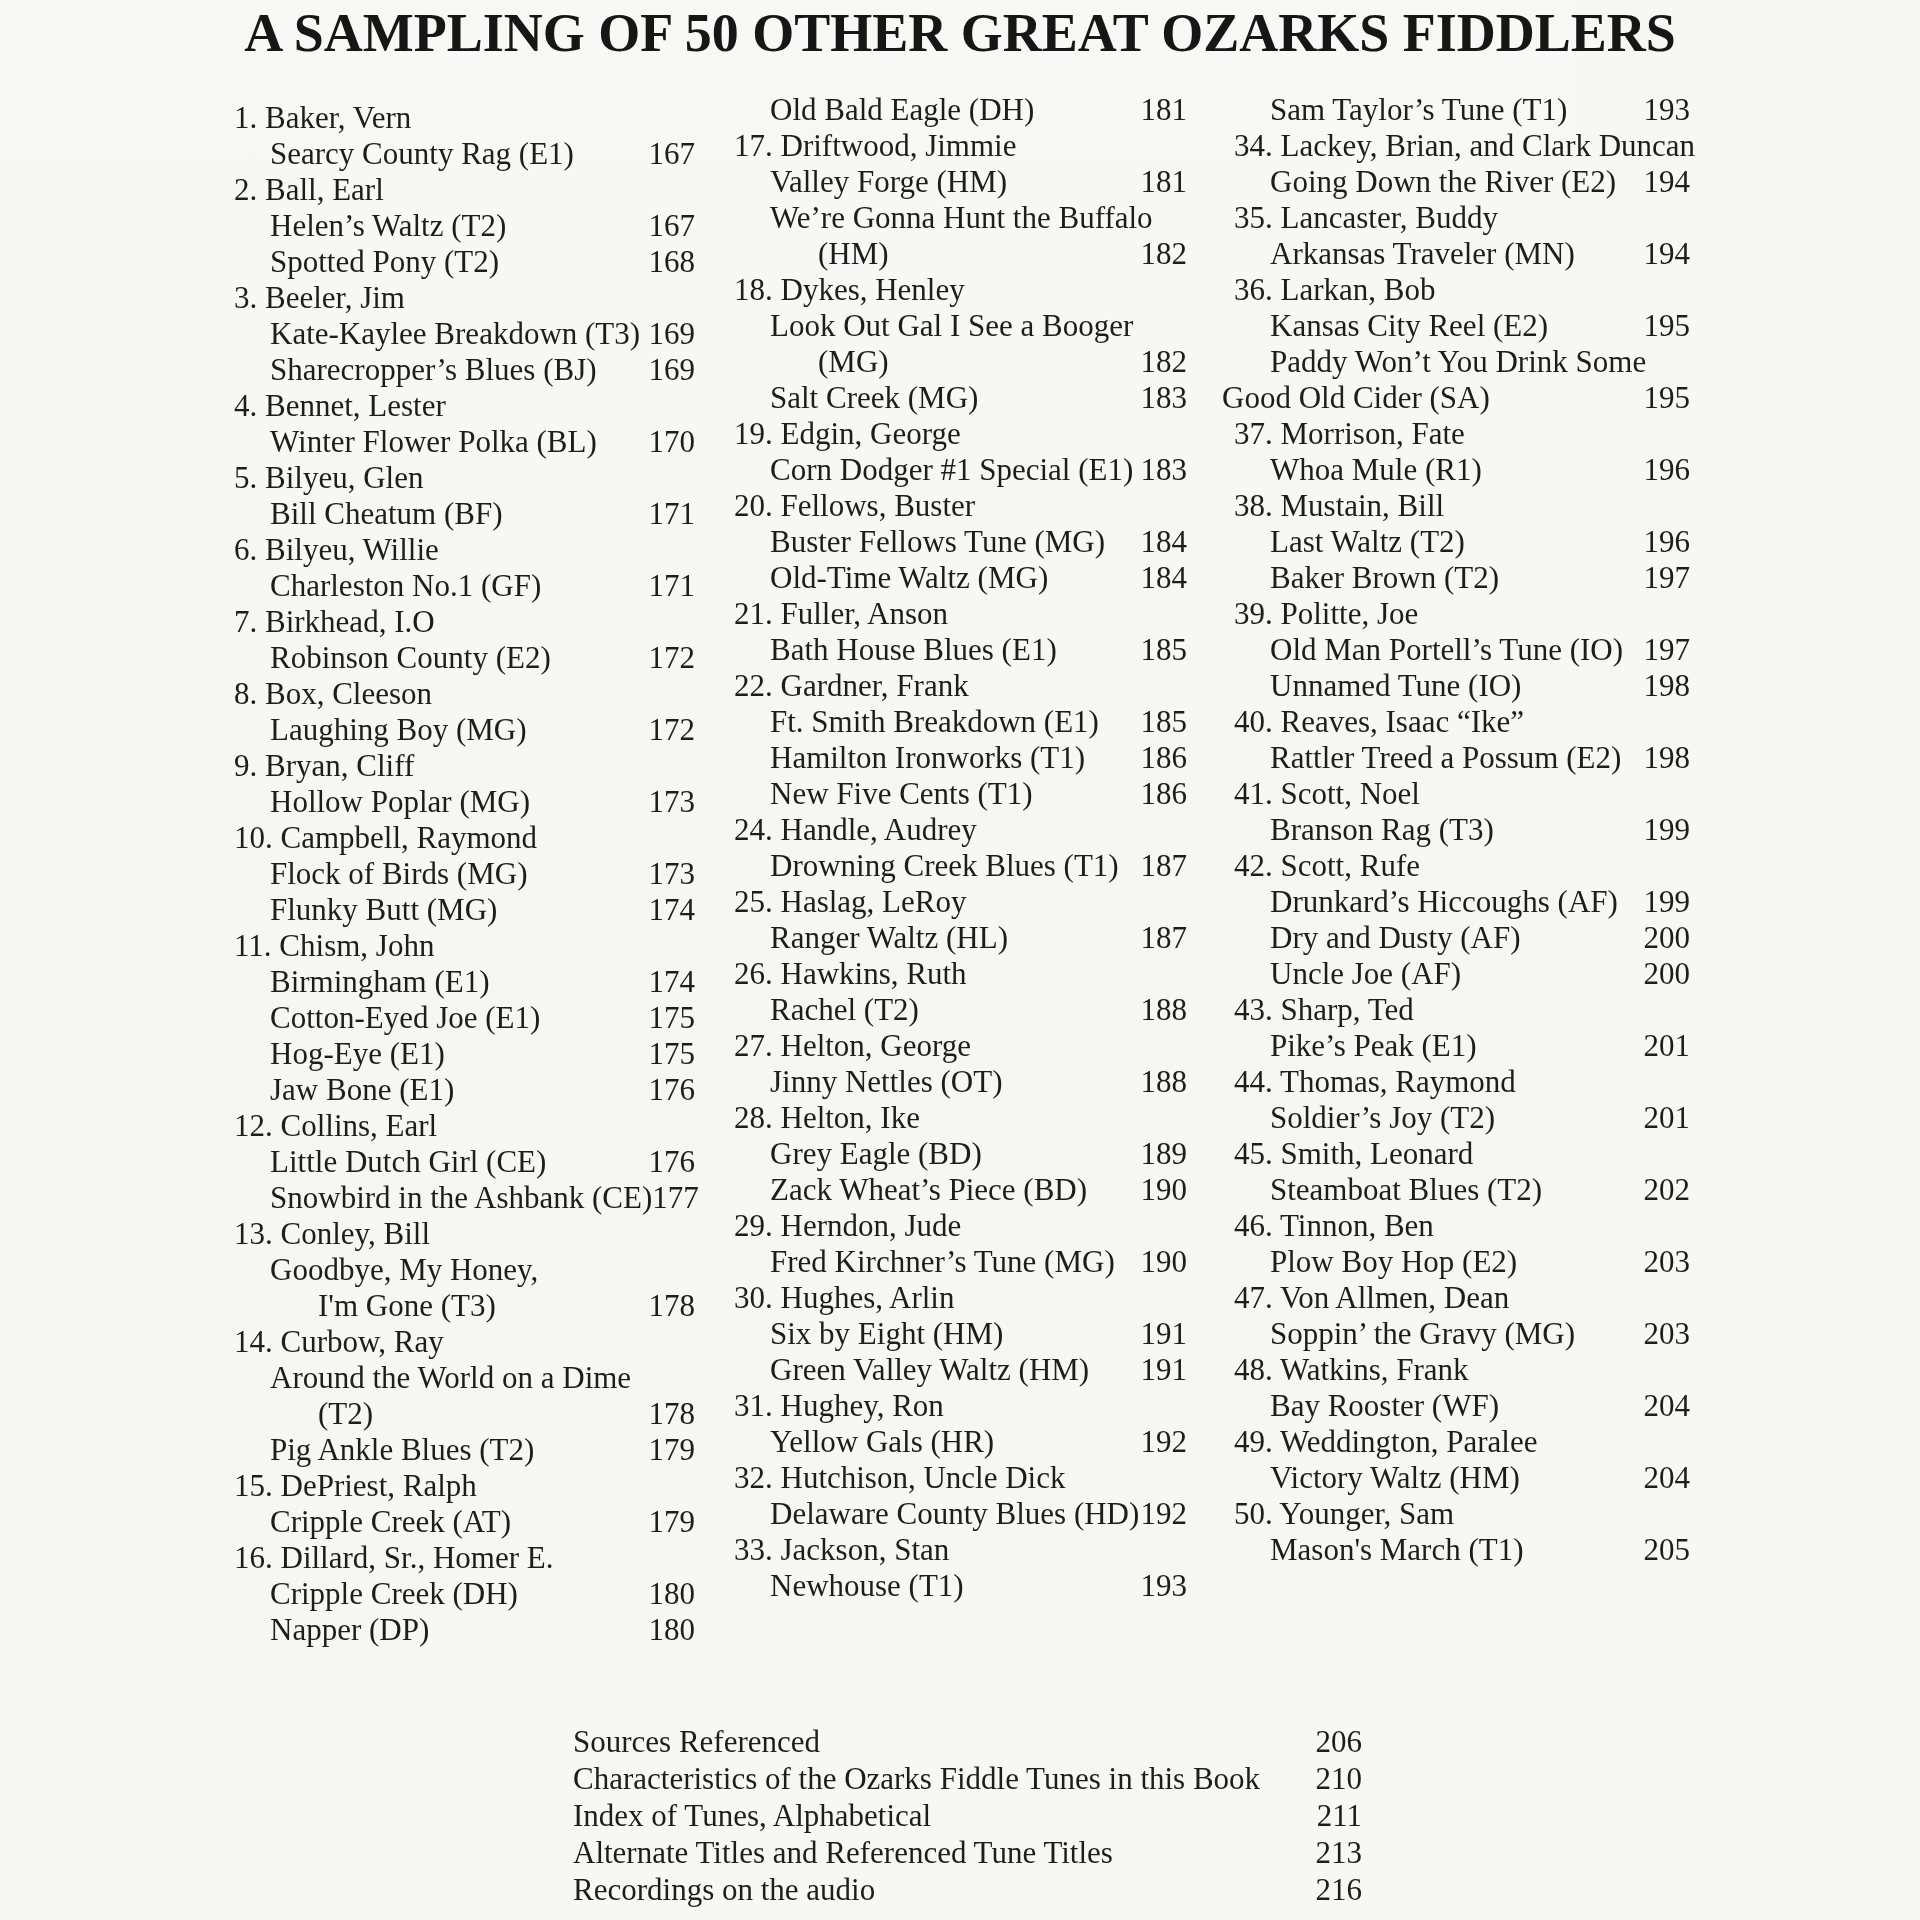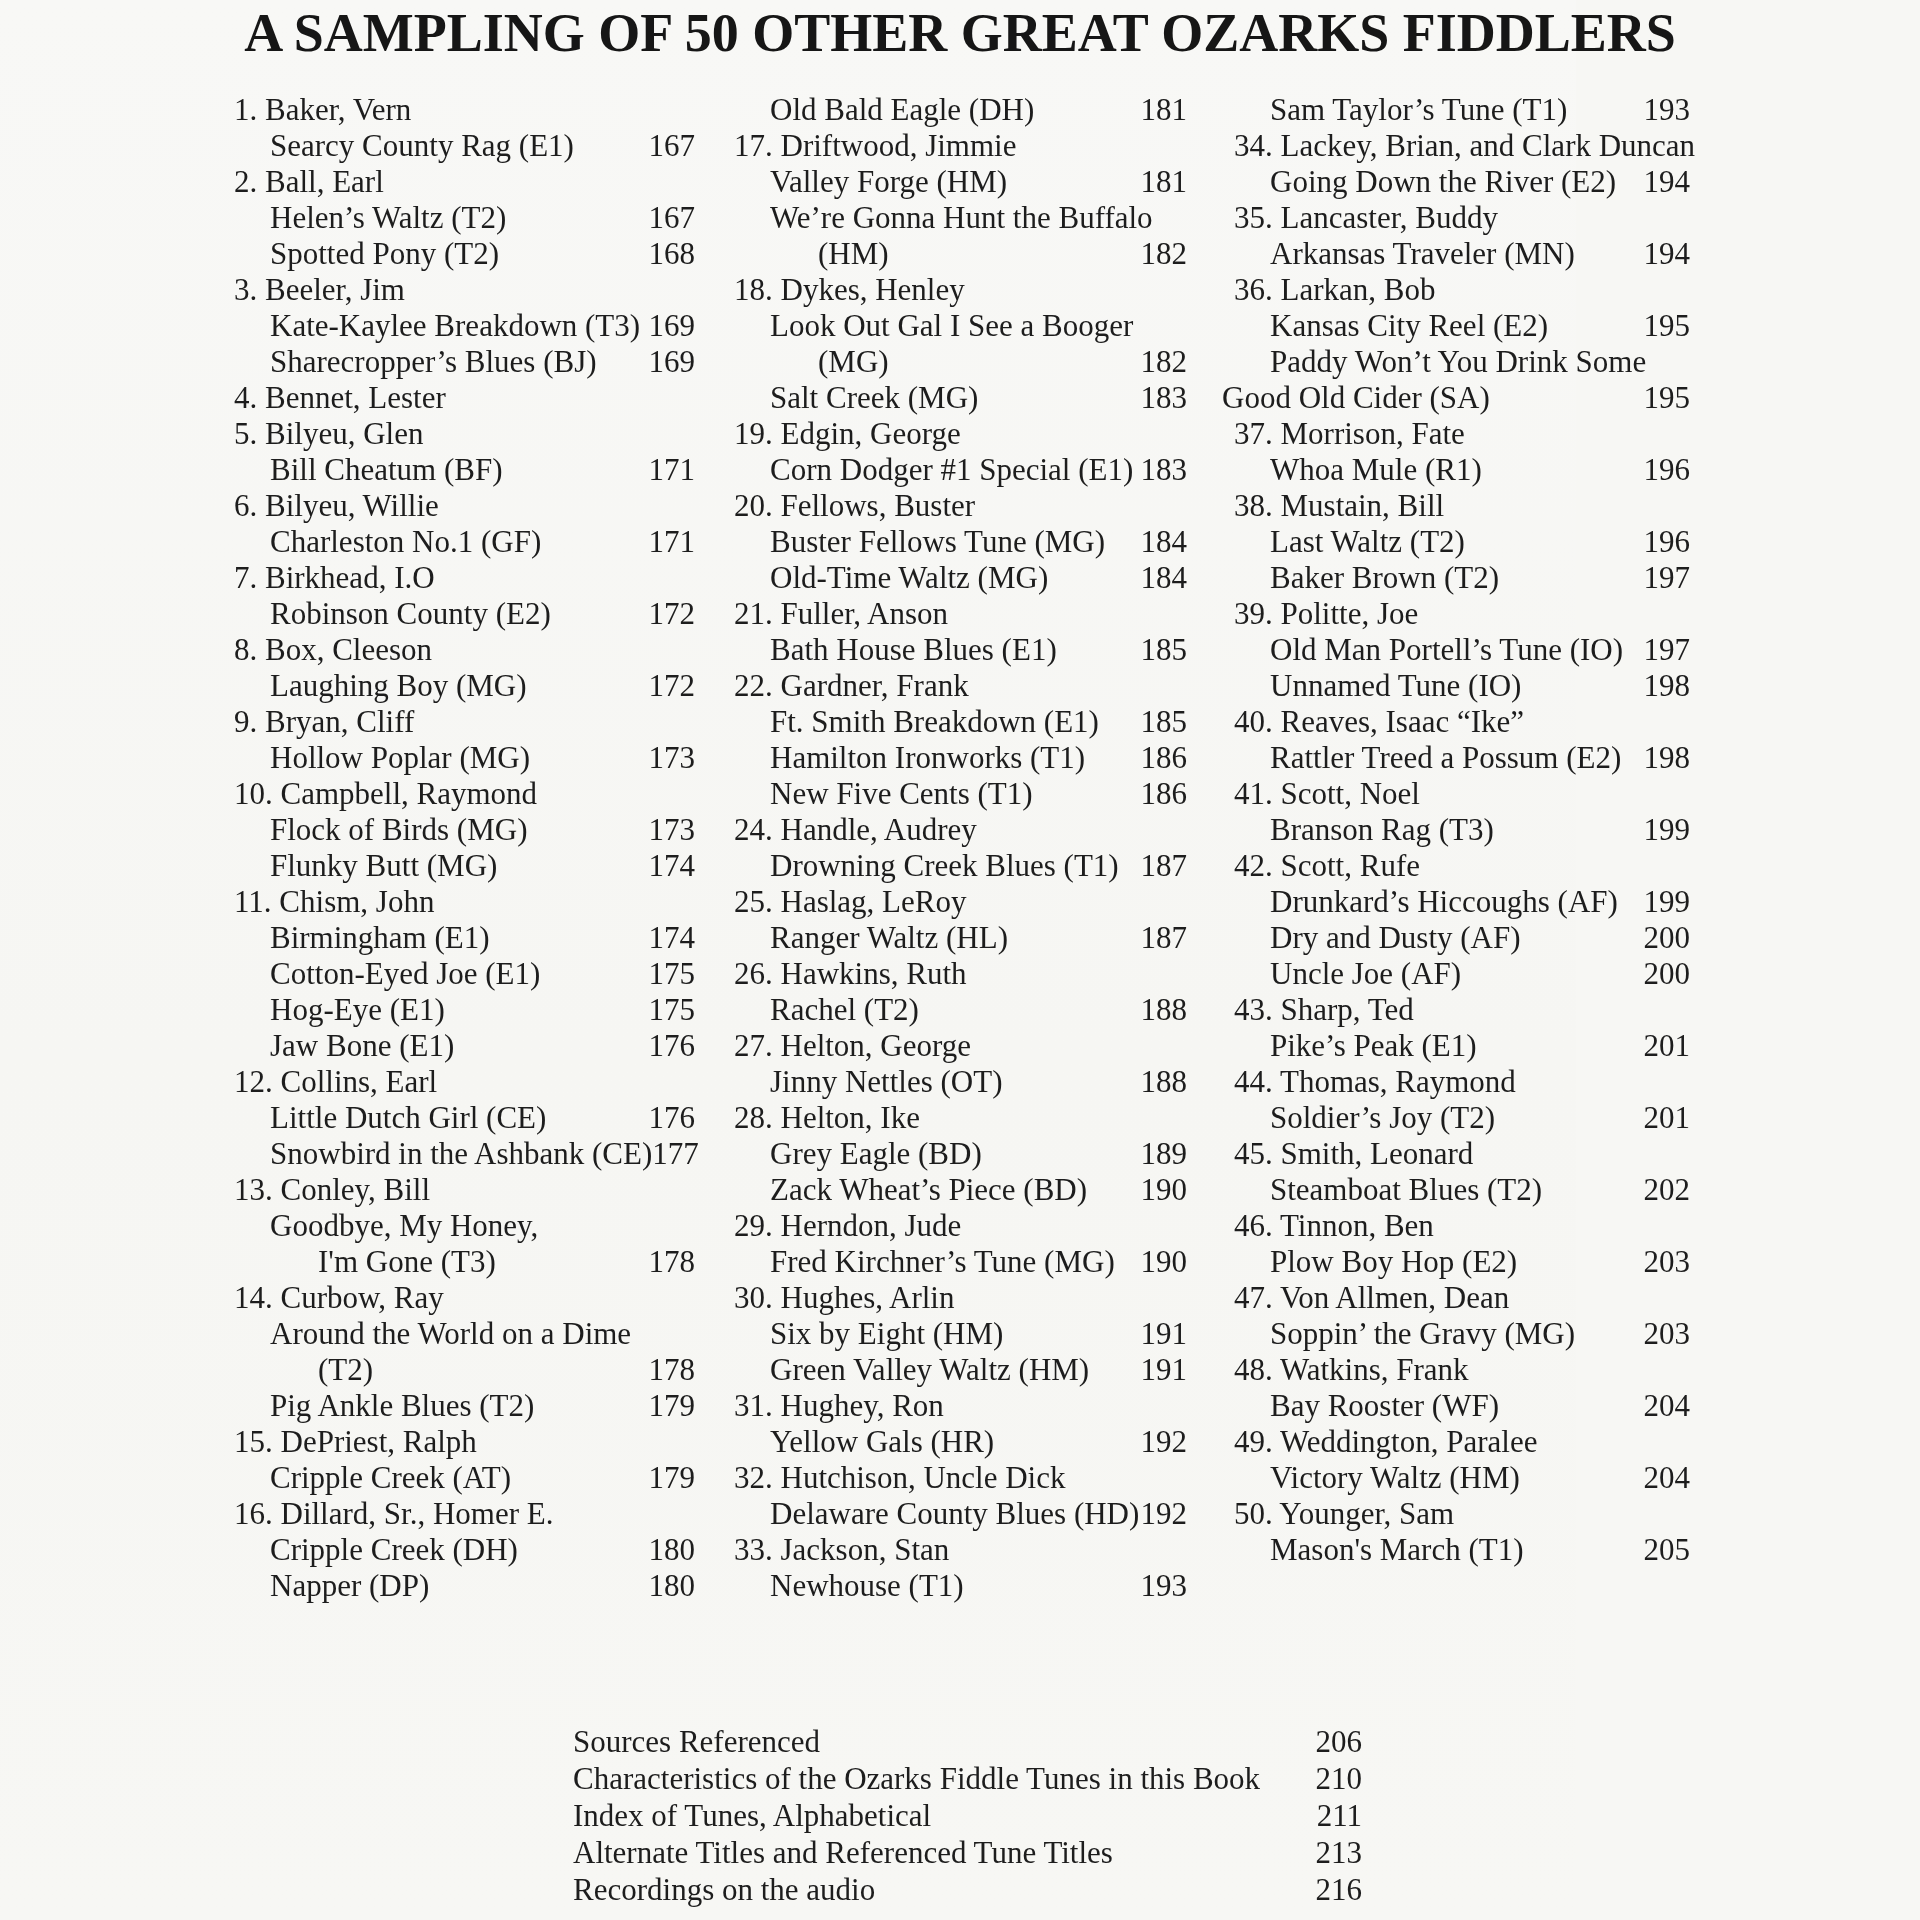--- a/index.html
+++ b/index.html
@@ -29,21 +29,21 @@
     font-size: 54px;
     line-height: 62px;
     font-weight: bold;
     letter-spacing: 0px;
     color: #161616;
   }
   .col {
     position: absolute;
     top: 92px;
   }
-  .col1 { left: 222px; width: 473px; }
+  .col1 { left: 222px; width: 473px; margin-top: 8px; }
   .col2 { left: 722px; width: 465px; }
   .col3 { left: 1222px; width: 468px; }
   .row {
     display: flex;
     justify-content: space-between;
     align-items: baseline;
     height: 36px;
     font-size: 31px;
     line-height: 36px;
     white-space: nowrap;
@@ -102,20 +102,24 @@
         <span class="pg">169</span>
       </div>
       <div class="row tune">
         <span class="txt">Sharecropper’s Blues (BJ)</span>
         <span class="pg">169</span>
       </div>
       <div class="row name">
         <span class="txt">4. Bennet, Lester</span>
         <span class="pg"></span>
       </div>
+      <div class="row tune">
+        <span class="txt">Winter Flower Polka (BL)</span>
+        <span class="pg">170</span>
+      </div>
       <div class="row name">
         <span class="txt">5. Bilyeu, Glen</span>
         <span class="pg"></span>
       </div>
       <div class="row tune">
         <span class="txt">Bill Cheatum (BF)</span>
         <span class="pg">171</span>
       </div>
       <div class="row name">
         <span class="txt">6. Bilyeu, Willie</span>

